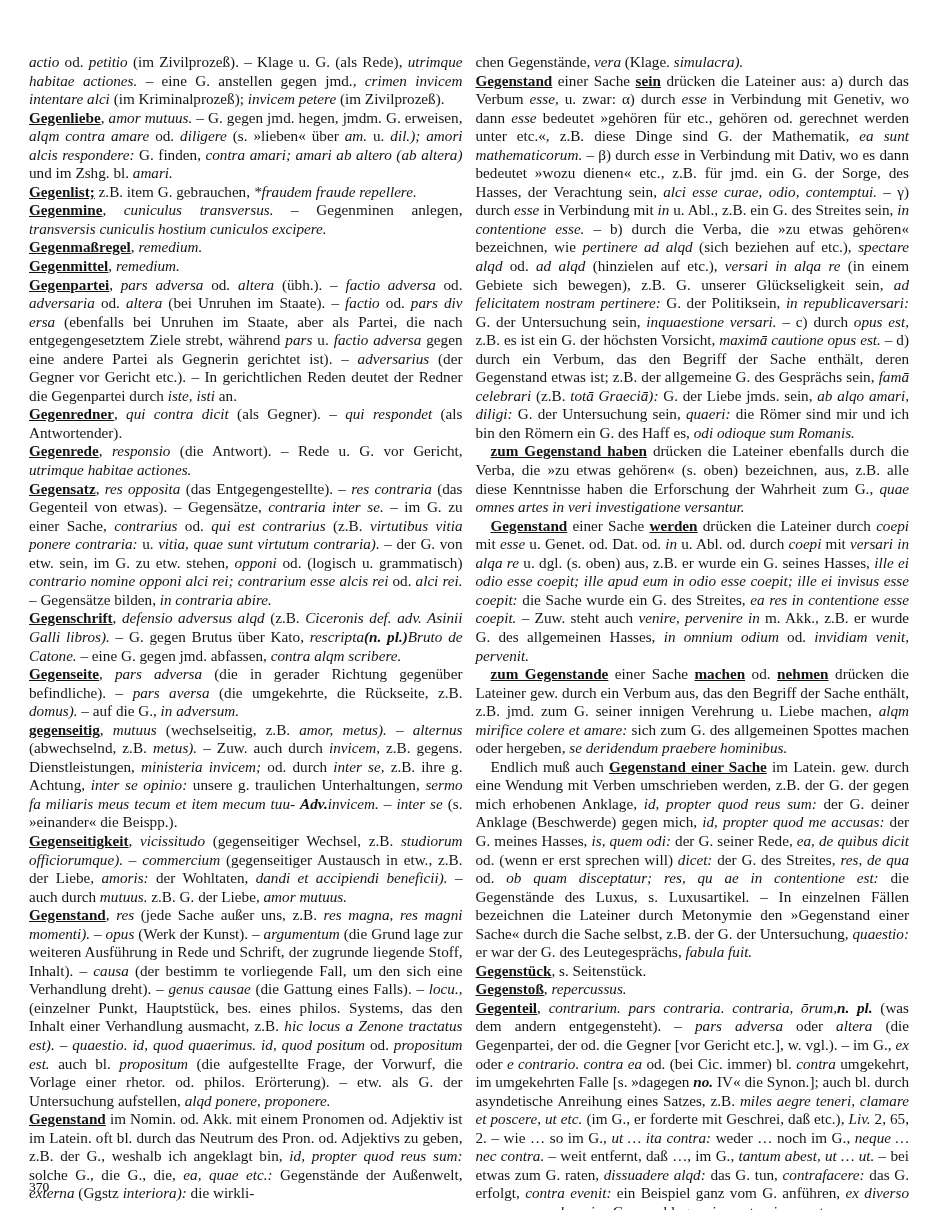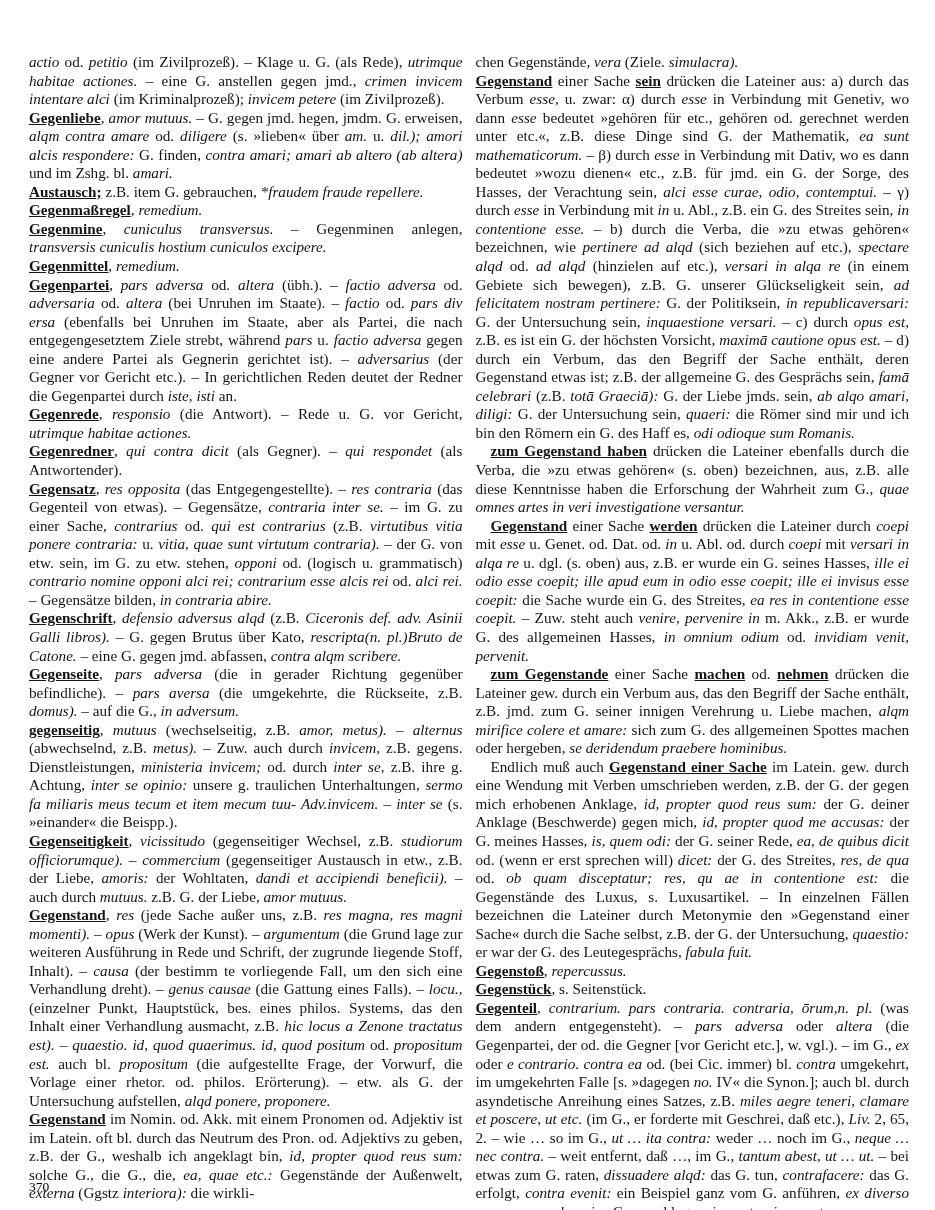--- a/index.html
+++ b/index.html
@@ -18,57 +18,57 @@
     width:434px;
     font-size:15.2px;
     line-height:18.55px;
     text-align:justify;
     text-justify:inter-word;
   }
   .col p { margin:0; padding:0; }
   .col p.indent { text-indent:15px; }
   .b  { font-weight:700;text-decoration:underline; }
   .i  { font-style:italic; }
-  .bi { font-weight:400; font-style:italic; }
+  .bi { font-weight:700; font-style:italic; }
   .pagenum {
     position:absolute;
     left:29px; bottom:15px;
     font-size:13.5px;
     color:#000000;
   }
 </style>
 </head>
 <body>
 
 <div class="sheet">
   <div class="cols">
     <div class="col" id="col-left">
         <p><span class="i">actio</span><span> od. </span><span class="i">petitio</span><span> (im Zivilprozeß). – Klage u. G. (als Rede), </span><span class="i">utrimque habitae actiones.</span><span> – eine G. anstellen gegen jmd., </span><span class="i">crimen invicem intentare alci</span><span> (im Kriminalprozeß); </span><span class="i">invicem petere</span><span> (im Zivilprozeß).</span></p>
         <p><span class="b">Gegenliebe</span><span>, </span><span class="i">amor mutuus.</span><span> – G. gegen jmd. hegen, jmdm. G. erweisen, </span><span class="i">alqm contra amare</span><span> od. </span><span class="i">diligere</span><span> (s. »lieben« über </span><span class="i">am.</span><span> u. </span><span class="i">dil.); amori alcis respondere:</span><span> G. finden, </span><span class="i">contra amari; amari ab altero (ab altera)</span><span> und im Zshg. bl. </span><span class="i">amari.</span></p>
-        <p><span class="b">Austausch;</span><span> z.B. item G. gebrauchen, </span><span class="i">*fraudem fraude repellere.</span></p>
+        <p><span class="b">Gegenlist;</span><span> z.B. item G. gebrauchen, </span><span class="i">*fraudem fraude repellere.</span></p>
+        <p><span class="b">Gegenmine</span><span>, </span><span class="i">cuniculus transversus.</span><span> – Gegenminen anlegen, </span><span class="i">transversis cuniculis hostium cuniculos excipere.</span></p>
         <p><span class="b">Gegenmaßregel</span><span>, </span><span class="i">remedium.</span></p>
-        <p><span class="b">Gegenmine</span><span>, </span><span class="i">cuniculus transversus.</span><span> – Gegenminen anlegen, </span><span class="i">transversis cuniculis hostium cuniculos excipere.</span></p>
         <p><span class="b">Gegenmittel</span><span>, </span><span class="i">remedium.</span></p>
         <p><span class="b">Gegenpartei</span><span>, </span><span class="i">pars adversa</span><span> od. </span><span class="i">altera</span><span> (übh.). – </span><span class="i">factio adversa</span><span> od. </span><span class="i">adversaria</span><span> od. </span><span class="i">altera</span><span> (bei Unruhen im Staate). – </span><span class="i">factio</span><span> od. </span><span class="i">pars div ersa</span><span> (ebenfalls bei Unruhen im Staate, aber als Partei, die nach entgegengesetztem Ziele strebt, während </span><span class="i">pars</span><span> u. </span><span class="i">factio adversa</span><span> gegen eine andere Partei als Gegnerin gerichtet ist). – </span><span class="i">adversarius</span><span> (der Gegner vor Gericht etc.). – In gerichtlichen Reden deutet der Redner die Gegenpartei durch </span><span class="i">iste, isti</span><span> an.</span></p>
+        <p><span class="b">Gegenredner</span><span>, </span><span class="i">qui contra dicit</span><span> (als Gegner). – </span><span class="i">qui respondet</span><span> (als Antwortender).</span></p>
         <p><span class="b">Gegenrede</span><span>, </span><span class="i">responsio</span><span> (die Antwort). – Rede u. G. vor Gericht, </span><span class="i">utrimque habitae actiones.</span></p>
-        <p><span class="b">Gegenredner</span><span>, </span><span class="i">qui contra dicit</span><span> (als Gegner). – </span><span class="i">qui respondet</span><span> (als Antwortender).</span></p>
         <p><span class="b">Gegensatz</span><span>, </span><span class="i">res opposita</span><span> (das Entgegengestellte). – </span><span class="i">res contraria</span><span> (das Gegenteil von etwas). – Gegensätze, </span><span class="i">contraria inter se.</span><span> – im G. zu einer Sache, </span><span class="i">contrarius</span><span> od. </span><span class="i">qui est contrarius</span><span> (z.B. </span><span class="i">virtutibus vitia ponere contraria:</span><span> u. </span><span class="i">vitia, quae sunt virtutum contraria).</span><span> – der G. von etw. sein, im G. zu etw. stehen, </span><span class="i">opponi</span><span> od. (logisch u. grammatisch) </span><span class="i">contrario nomine opponi alci rei; contrarium esse alcis rei</span><span> od. </span><span class="i">alci rei.</span><span> – Gegensätze bilden, </span><span class="i">in contraria abire.</span></p>
         <p><span class="b">Gegenschrift</span><span>, </span><span class="i">defensio adversus alqd</span><span> (z.B. </span><span class="i">Ciceronis def. adv. Asinii Galli libros).</span><span> – G. gegen Brutus über Kato, </span><span class="i">rescripta</span><span class="bi">(n. pl.)</span><span class="i">Bruto de Catone.</span><span> – eine G. gegen jmd. abfassen, </span><span class="i">contra alqm scribere.</span></p>
         <p><span class="b">Gegenseite</span><span>, </span><span class="i">pars adversa</span><span> (die in gerader Richtung gegenüber befindliche). – </span><span class="i">pars aversa</span><span> (die umgekehrte, die Rückseite, z.B. </span><span class="i">domus).</span><span> – auf die G., </span><span class="i">in adversum.</span></p>
         <p><span class="b">gegenseitig</span><span>, </span><span class="i">mutuus</span><span> (wechselseitig, z.B. </span><span class="i">amor, metus).</span><span> – </span><span class="i">alternus</span><span> (abwechselnd, z.B. </span><span class="i">metus).</span><span> – Zuw. auch durch </span><span class="i">invicem,</span><span> z.B. gegens. Dienstleistungen, </span><span class="i">ministeria invicem;</span><span> od. durch </span><span class="i">inter se,</span><span> z.B. ihre g. Achtung, </span><span class="i">inter se opinio:</span><span> unsere g. traulichen Unterhaltungen, </span><span class="i">sermo fa miliaris meus tecum et item mecum tuu- </span><span class="bi">Adv.</span><span class="i">invicem.</span><span> – </span><span class="i">inter se</span><span> (s. »einander« die Beispp.).</span></p>
         <p><span class="b">Gegenseitigkeit</span><span>, </span><span class="i">vicissitudo</span><span> (gegenseitiger Wechsel, z.B. </span><span class="i">studiorum officiorumque).</span><span> – </span><span class="i">commercium</span><span> (gegenseitiger Austausch in etw., z.B. der Liebe, </span><span class="i">amoris:</span><span> der Wohltaten, </span><span class="i">dandi et accipiendi beneficii).</span><span> – auch durch </span><span class="i">mutuus.</span><span> z.B. G. der Liebe, </span><span class="i">amor mutuus.</span></p>
         <p><span class="b">Gegenstand</span><span>, </span><span class="i">res</span><span> (jede Sache außer uns, z.B. </span><span class="i">res magna, res magni momenti).</span><span> – </span><span class="i">opus</span><span> (Werk der Kunst). – </span><span class="i">argumentum</span><span> (die Grund lage zur weiteren Ausführung in Rede und Schrift, der zugrunde liegende Stoff, Inhalt). – </span><span class="i">causa</span><span> (der bestimm te vorliegende Fall, um den sich eine Verhandlung dreht). – </span><span class="i">genus causae</span><span> (die Gattung eines Falls). – </span><span class="i">locu.,</span><span> (einzelner Punkt, Hauptstück, bes. eines philos. Systems, das den Inhalt einer Verhandlung ausmacht, z.B. </span><span class="i">hic locus a Zenone tractatus est).</span><span> – </span><span class="i">quaestio. id, quod quaerimus. id, quod positum</span><span> od. </span><span class="i">propositum est.</span><span> auch bl. </span><span class="i">propositum</span><span> (die aufgestellte Frage, der Vorwurf, die Vorlage einer rhetor. od. philos. Erörterung). – etw. als G. der Untersuchung aufstellen, </span><span class="i">alqd ponere, proponere.</span></p>
         <p><span class="b">Gegenstand</span><span> im Nomin. od. Akk. mit einem Pronomen od. Adjektiv ist im Latein. oft bl. durch das Neutrum des Pron. od. Adjektivs zu geben, z.B. der G., weshalb ich angeklagt bin, </span><span class="i">id, propter quod reus sum:</span><span> solche G., die G., die, </span><span class="i">ea, quae etc.:</span><span> Gegenstände der Außenwelt, </span><span class="i">externa</span><span> (Ggstz </span><span class="i">interiora):</span><span> die wirkli-</span></p>
       </div>
     <div class="col" id="col-right">
-        <p><span>chen Gegenstände, </span><span class="i">vera</span><span> (Ziele. </span><span class="i">simulacra).</span></p>
+        <p><span>chen Gegenstände, </span><span class="i">vera</span><span> (Klage. </span><span class="i">simulacra).</span></p>
         <p><span class="b">Gegenstand</span><span> einer Sache </span><span class="b">sein</span><span> drücken die Lateiner aus: a) durch das Verbum </span><span class="i">esse,</span><span> u. zwar: α) durch </span><span class="i">esse</span><span> in Verbindung mit Genetiv, wo dann </span><span class="i">esse</span><span> bedeutet »gehören für etc., gehören od. gerechnet werden unter etc.«, z.B. diese Dinge sind G. der Mathematik, </span><span class="i">ea sunt mathematicorum.</span><span> – β) durch </span><span class="i">esse</span><span> in Verbindung mit Dativ, wo es dann bedeutet »wozu dienen« etc., z.B. für jmd. ein G. der Sorge, des Hasses, der Verachtung sein, </span><span class="i">alci esse curae, odio, contemptui.</span><span> – γ) durch </span><span class="i">esse</span><span> in Verbindung mit </span><span class="i">in</span><span> u. Abl., z.B. ein G. des Streites sein, </span><span class="i">in contentione esse.</span><span> – b) durch die Verba, die »zu etwas gehören« bezeichnen, wie </span><span class="i">pertinere ad alqd</span><span> (sich beziehen auf etc.), </span><span class="i">spectare alqd</span><span> od. </span><span class="i">ad alqd</span><span> (hinzielen auf etc.), </span><span class="i">versari in alqa re</span><span> (in einem Gebiete sich bewegen), z.B. G. unserer Glückseligkeit sein, </span><span class="i">ad felicitatem nostram pertinere:</span><span> G. der Politiksein, </span><span class="i">in republicaversari:</span><span> G. der Untersuchung sein, </span><span class="i">inquaestione versari.</span><span> – c) durch </span><span class="i">opus est,</span><span> z.B. es ist ein G. der höchsten Vorsicht, </span><span class="i">maximā cautione opus est.</span><span> – d) durch ein Verbum, das den Begriff der Sache enthält, deren Gegenstand etwas ist; z.B. der allgemeine G. des Gesprächs sein, </span><span class="i">famā celebrari</span><span> (z.B. </span><span class="i">totā Graeciā):</span><span> G. der Liebe jmds. sein, </span><span class="i">ab alqo amari, diligi:</span><span> G. der Untersuchung sein, </span><span class="i">quaeri:</span><span> die Römer sind mir und ich bin den Römern ein G. des Haff es, </span><span class="i">odi odioque sum Romanis.</span></p>
         <p class="indent"><span class="b">zum Gegenstand haben</span><span> drücken die Lateiner ebenfalls durch die Verba, die »zu etwas gehören« (s. oben) bezeichnen, aus, z.B. alle diese Kenntnisse haben die Erforschung der Wahrheit zum G., </span><span class="i">quae omnes artes in veri investigatione versantur.</span></p>
         <p class="indent"><span class="b">Gegenstand</span><span> einer Sache </span><span class="b">werden</span><span> drücken die Lateiner durch </span><span class="i">coepi</span><span> mit </span><span class="i">esse</span><span> u. Genet. od. Dat. od. </span><span class="i">in</span><span> u. Abl. od. durch </span><span class="i">coepi</span><span> mit </span><span class="i">versari in alqa re</span><span> u. dgl. (s. oben) aus, z.B. er wurde ein G. seines Hasses, </span><span class="i">ille ei odio esse coepit; ille apud eum in odio esse coepit; ille ei invisus esse coepit:</span><span> die Sache wurde ein G. des Streites, </span><span class="i">ea res in contentione esse coepit.</span><span> – Zuw. steht auch </span><span class="i">venire, pervenire in</span><span> m. Akk., z.B. er wurde G. des allgemeinen Hasses, </span><span class="i">in omnium odium</span><span> od. </span><span class="i">invidiam venit, pervenit.</span></p>
         <p class="indent"><span class="b">zum Gegenstande</span><span> einer Sache </span><span class="b">machen</span><span> od. </span><span class="b">nehmen</span><span> drücken die Lateiner gew. durch ein Verbum aus, das den Begriff der Sache enthält, z.B. jmd. zum G. seiner innigen Verehrung u. Liebe machen, </span><span class="i">alqm mirifice colere et amare:</span><span> sich zum G. des allgemeinen Spottes machen oder hergeben, </span><span class="i">se deridendum praebere hominibus.</span></p>
         <p class="indent"><span>Endlich muß auch </span><span class="b">Gegenstand einer Sache</span><span> im Latein. gew. durch eine Wendung mit Verben umschrieben werden, z.B. der G. der gegen mich erhobenen Anklage, </span><span class="i">id, propter quod reus sum:</span><span> der G. deiner Anklage (Beschwerde) gegen mich, </span><span class="i">id, propter quod me accusas:</span><span> der G. meines Hasses, </span><span class="i">is, quem odi:</span><span> der G. seiner Rede, </span><span class="i">ea, de quibus dicit</span><span> od. (wenn er erst sprechen will) </span><span class="i">dicet:</span><span> der G. des Streites, </span><span class="i">res, de qua</span><span> od. </span><span class="i">ob quam disceptatur; res, qu ae in contentione est:</span><span> die Gegenstände des Luxus, s. Luxusartikel. – In einzelnen Fällen bezeichnen die Lateiner durch Metonymie den »Gegenstand einer Sache« durch die Sache selbst, z.B. der G. der Untersuchung, </span><span class="i">quaestio:</span><span> er war der G. des Leutegesprächs, </span><span class="i">fabula fuit.</span></p>
+        <p><span class="b">Gegenstück</span><span>, s. Seitenstück.</span></p>
         <p><span class="b">Gegenstoß</span><span>, </span><span class="i">repercussus.</span></p>
-        <p><span class="b">Gegenstück</span><span>, s. Seitenstück.</span></p>
         <p><span class="b">Gegenteil</span><span>, </span><span class="i">contrarium. pars contraria. contraria, ōrum,</span><span class="bi">n. pl.</span><span> (was dem andern entgegensteht). – </span><span class="i">pars adversa</span><span> oder </span><span class="i">altera</span><span> (die Gegenpartei, der od. die Gegner [vor Gericht etc.], w. vgl.). – im G., </span><span class="i">ex</span><span> oder </span><span class="i">e contrario. contra ea</span><span> od. (bei Cic. immer) bl. </span><span class="i">contra</span><span> umgekehrt, im umgekehrten Falle [s. »dagegen </span><span class="bi">no.</span><span> IV« die Synon.]; auch bl. durch asyndetische Anreihung eines Satzes, z.B. </span><span class="i">miles aegre teneri, clamare et poscere, ut etc.</span><span> (im G., er forderte mit Geschrei, daß etc.), </span><span class="i">Liv.</span><span> 2, 65, 2. – wie … so im G., </span><span class="i">ut … ita contra:</span><span> weder … noch im G., </span><span class="i">neque … nec contra.</span><span> – weit entfernt, daß …, im G., </span><span class="i">tantum abest, ut … ut.</span><span> – bei etwas zum G. raten, </span><span class="i">dissuadere alqd:</span><span> das G. tun, </span><span class="i">contrafacere:</span><span> das G. erfolgt, </span><span class="i">contra evenit:</span><span> ein Beispiel ganz vom G. anführen, </span><span class="i">ex diverso ponere exemplum:</span><span> ins G. umschlagen, </span><span class="i">in contrarium vertere.</span></p>
       </div>
   </div>
   <div class="pagenum">370</div>
 </div>
 
 </body></html>

